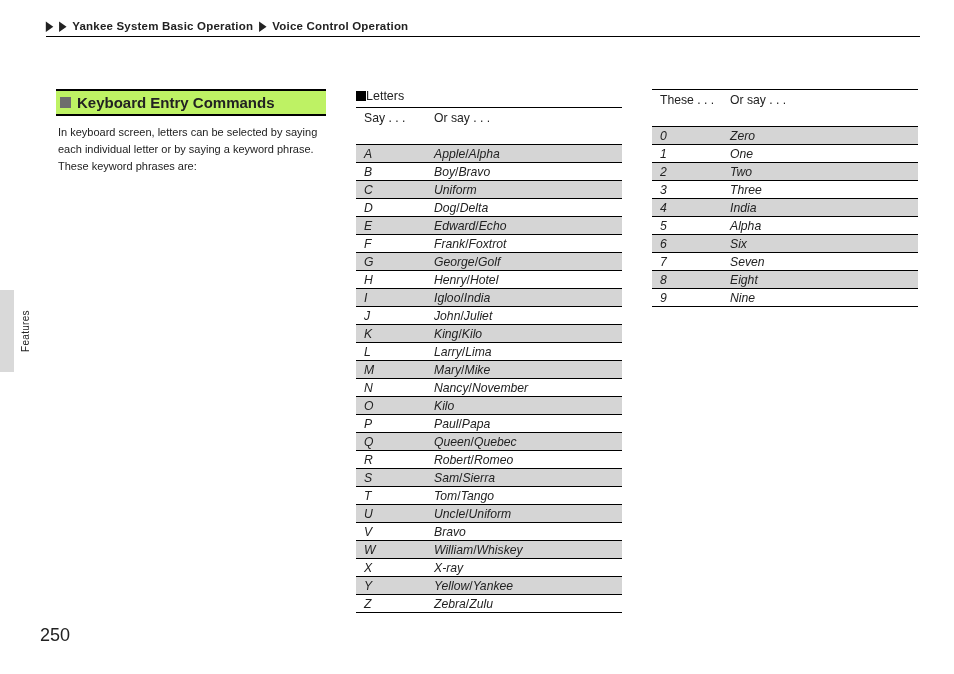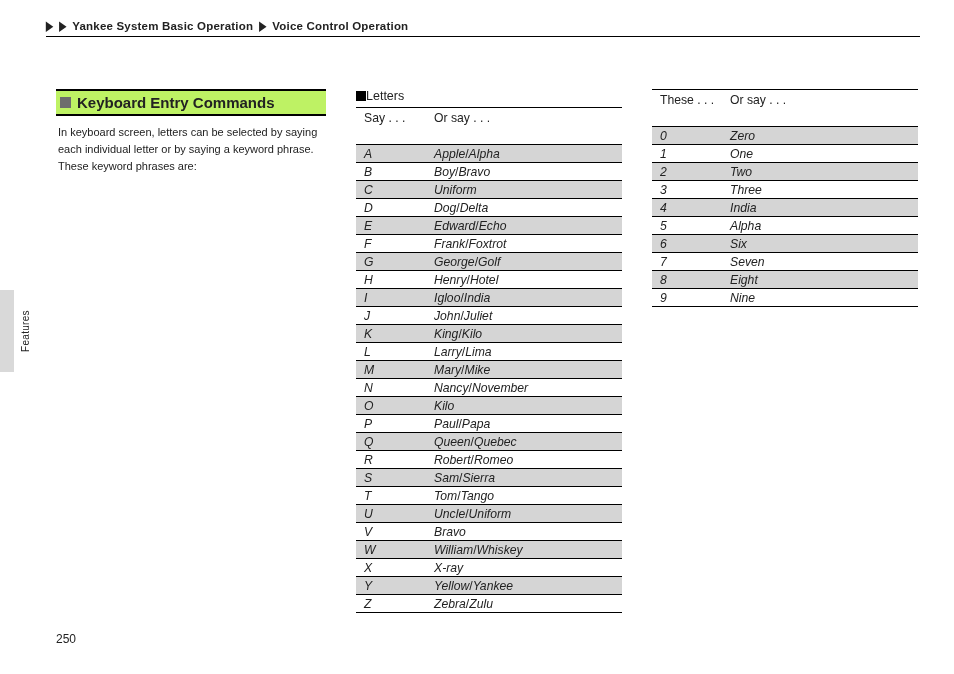--- a/index.html
+++ b/index.html
@@ -67,22 +67,22 @@
   .side-tab{
     position:absolute;left:0;top:290px;
     width:14px;height:82px;background:#d9d9d9;
   }
   .side-label{
     position:absolute;left:20px;top:352px;
     transform:rotate(-90deg);transform-origin:left top;
     font-size:10px;letter-spacing:.3px;
   }
   .pagenum{
-    position:absolute;left:56px;bottom:28px;
-    font-size:12px;font-weight:400;
+    position:absolute;left:40px;bottom:28px;
+    font-size:18px;font-weight:400;
   }
   td.sep{white-space:nowrap;overflow:hidden}
   td.sep span.sl{font-style:normal}
 </style>
 </head>
 <body>
 
 <div class="side-tab"></div>
 <div class="side-label">Features</div>
 

